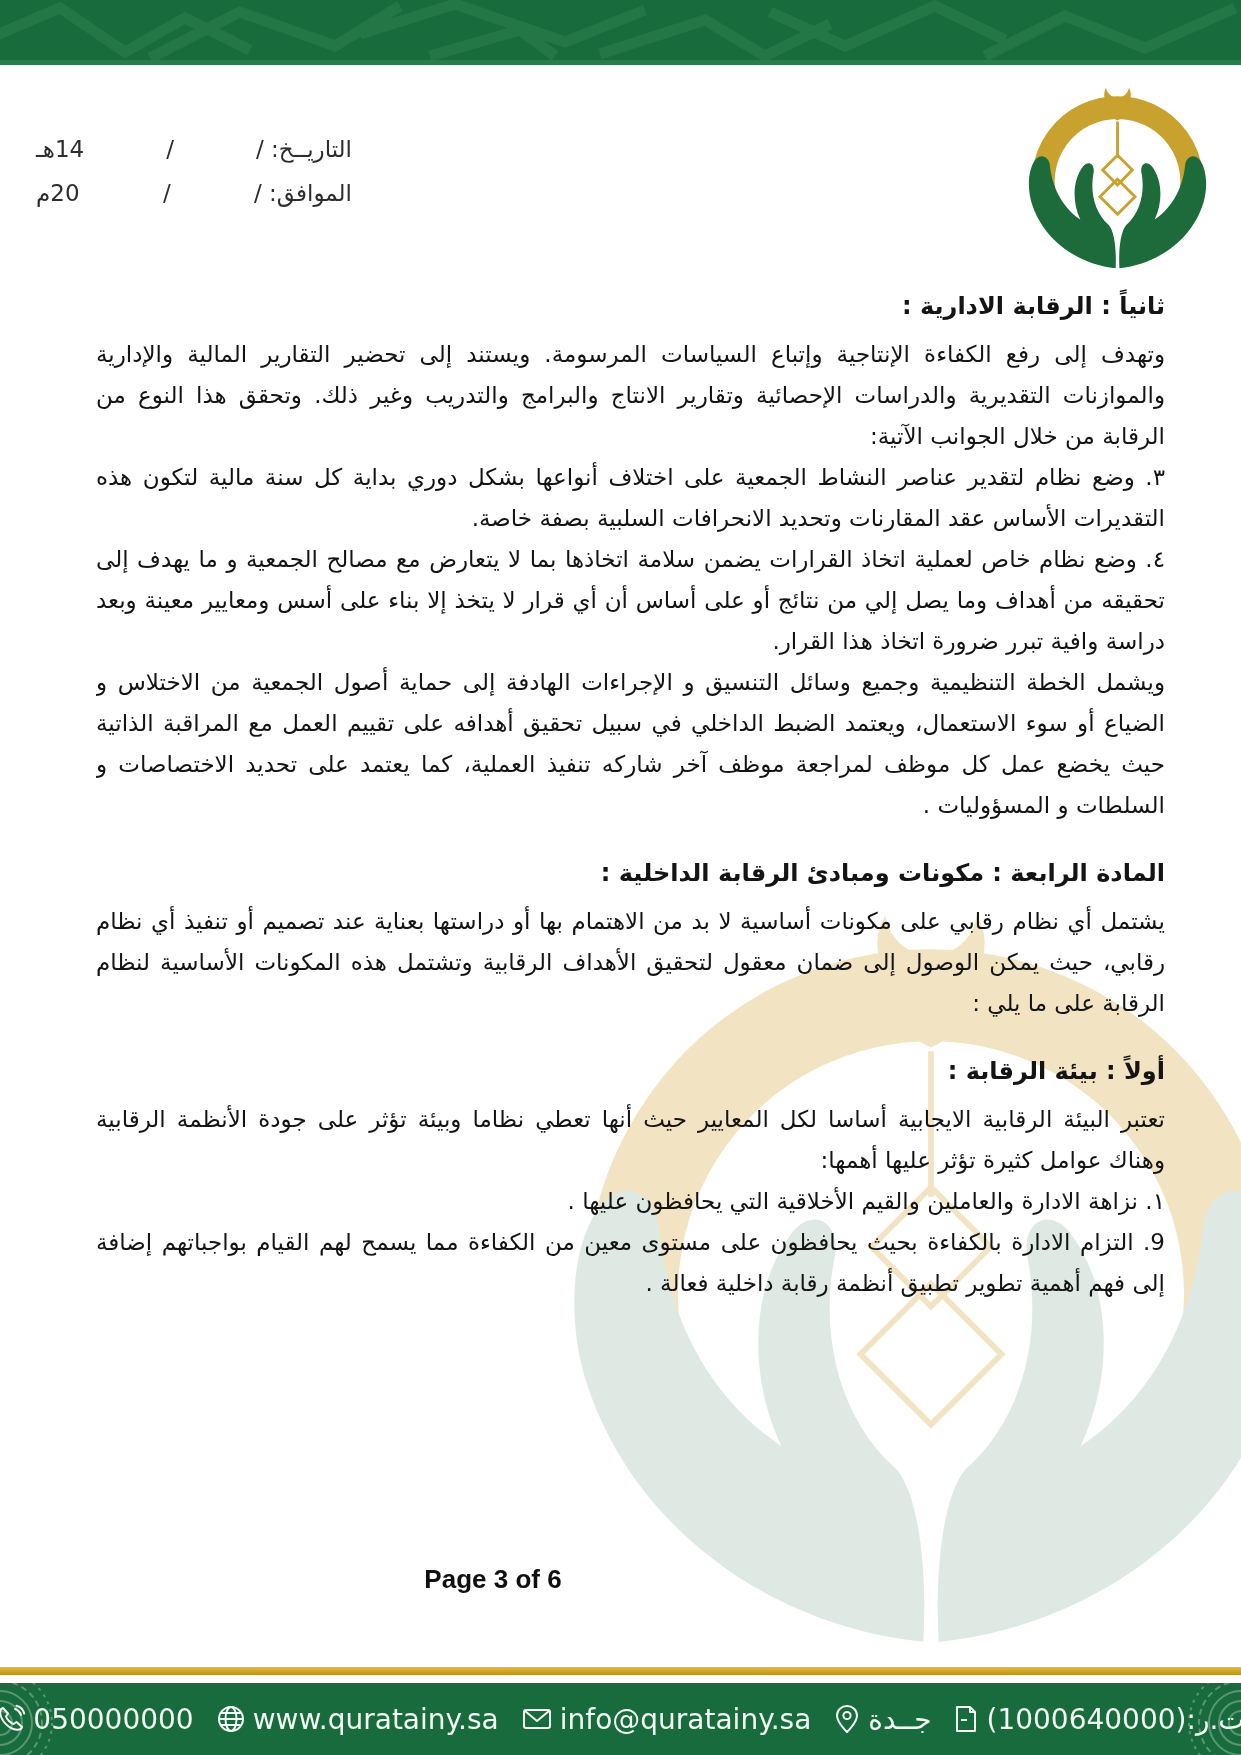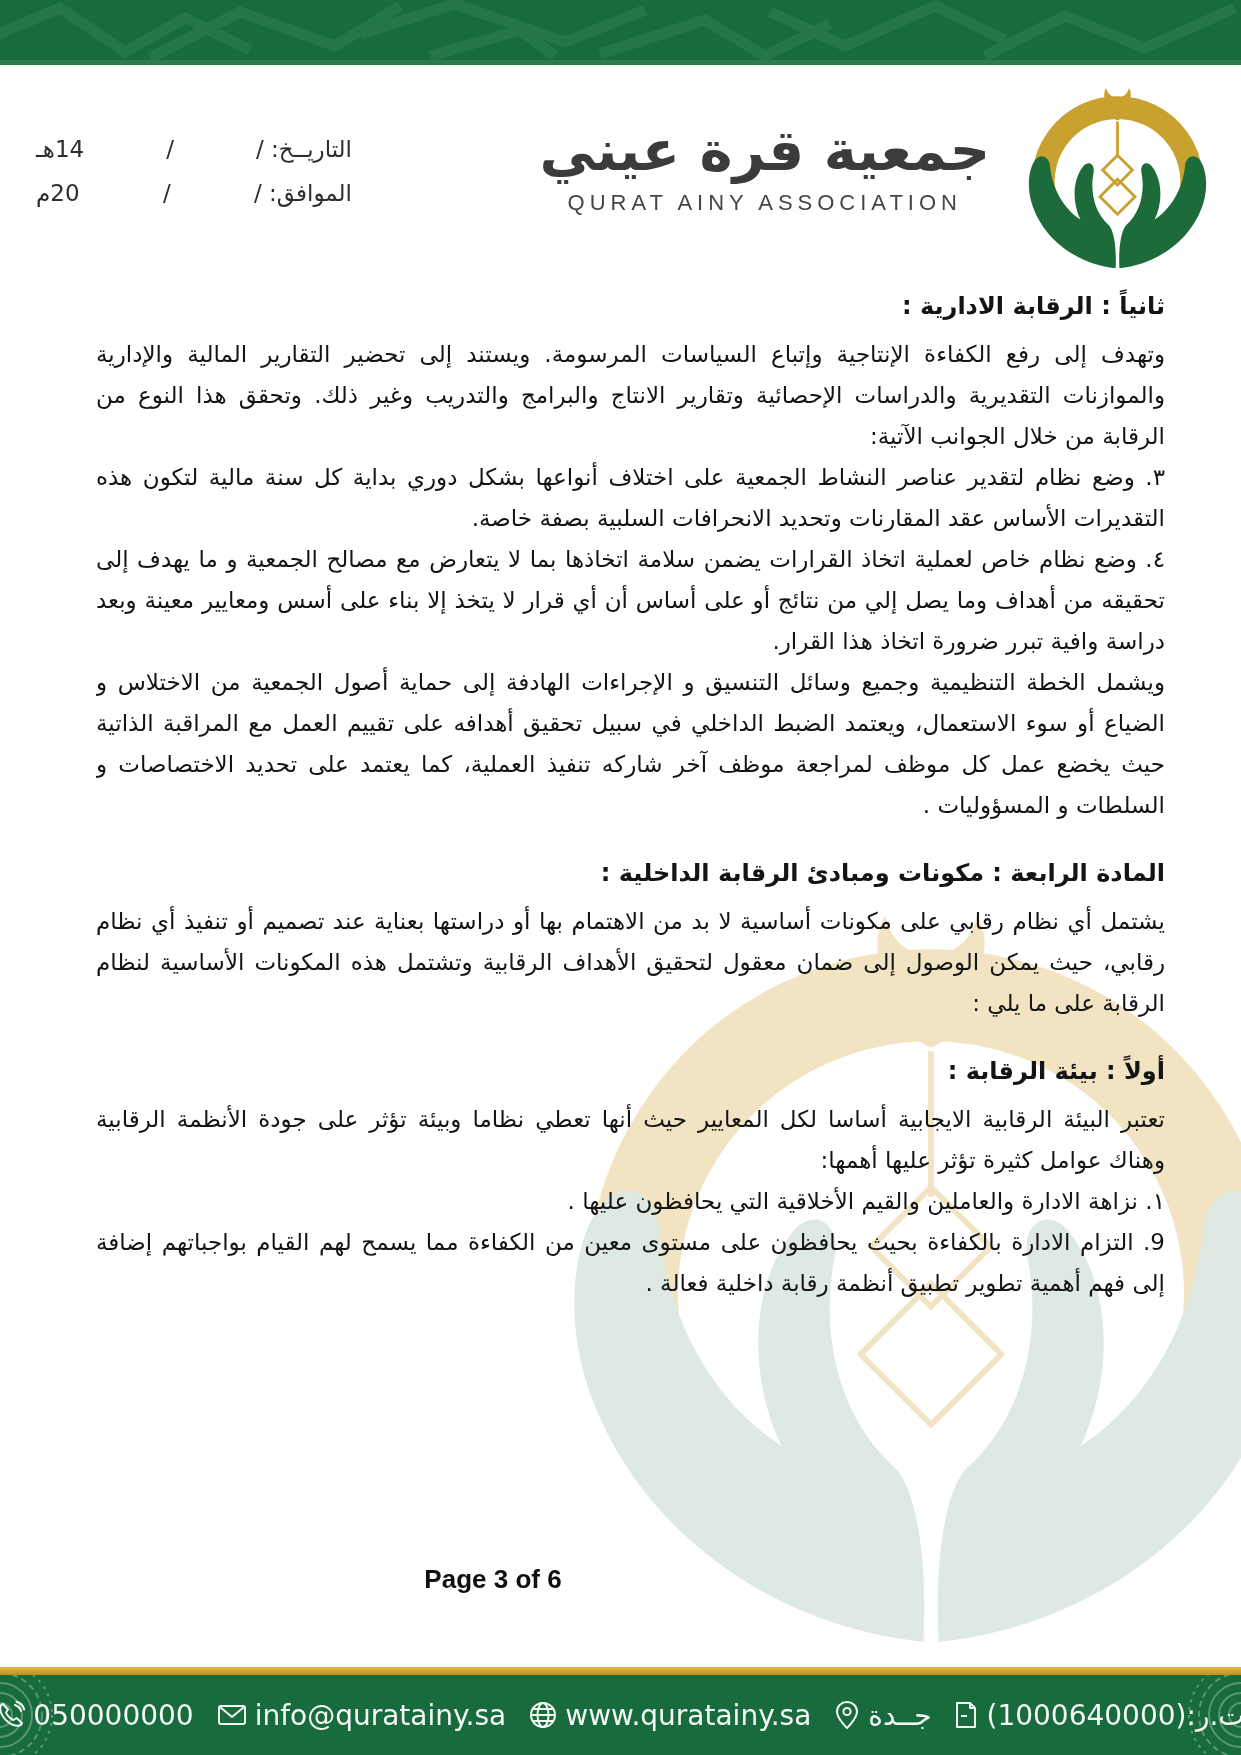--- a/index.html
+++ b/index.html
@@ -60,21 +60,21 @@
     position:absolute; top:1564px; left:0; width:986px; text-align:center;
     font-size:26px; font-weight:700; z-index:1; color:#101010;
     font-family:"Liberation Sans","DejaVu Sans",sans-serif;
   }
   
   .footer-gold {
     position:absolute; left:0; bottom:80px; width:1241px; height:8px;
     background:linear-gradient(#e8b93d,#c28f1d); z-index:3;
   }
   .footer {
-    position:absolute; left:0; bottom:0; width:1241px; height:80px;
+    position:absolute; left:0; bottom:0; width:1241px; height:72px;
     background:#186b3c; z-index:3; overflow:hidden;
   }
   .footer-ornament { position:absolute; top:0; height:80px; opacity:.45; }
   .footer-ornament.left  { left:-34px; }
   .footer-ornament.right { right:-34px; }
   .footer-row {
     position:relative; display:flex; align-items:center; justify-content:center;
     gap:22px; height:100%; color:#f4f8f4; font-size:28px; direction:ltr;
     font-family:"DejaVu Sans", sans-serif;
   }
@@ -95,24 +95,20 @@
         <path d="M360,34 L455,4 L565,42 L645,10"></path>
         <path d="M600,54 L705,20 L765,56 L830,24"></path>
         <path d="M770,12 L845,46 L935,6 L1005,40"></path>
         <path d="M985,56 L1065,16 L1145,48 L1235,8"></path>
         <path d="M430,56 L520,30 L555,56"></path>
       </g>
     </svg>
   </div>
 
   <div class="header-brand">
-    <div class="brand-text">
-      <div class="brand-ar">جمعية قرة عيني</div>
-      <div class="brand-en">QURAT AINY ASSOCIATION</div>
-    </div>
     <div class="brand-mark">
       <svg width="235" height="200" viewBox="0 0 240 210">
 
         <circle cx="120" cy="24" r="14" class="logo-gold-fill"></circle>
         <circle cx="120" cy="15" r="12" fill="#ffffff"></circle>
 
         <path d="M120,29 C111,39 109,46 120,51 C131,46 129,39 120,29 Z" class="logo-gold-fill"></path>
 
         <path d="M46,140 A78,78 0 1 1 194,140" class="logo-gold-stroke" stroke-width="24"></path>
 
@@ -196,35 +192,35 @@
     <div class="footer-row">
       <span class="f-item">
         <svg width="30" height="30" viewBox="0 0 30 30" fill="none" stroke="#f4f8f4" stroke-width="2" stroke-linecap="round" stroke-linejoin="round">
           <path d="M7,4 C5,4.5 4,6.5 4.2,9 C5,17 13,25 21,25.8 C23.5,26 25.5,25 26,23 L20.5,18 L17.5,20 C14.5,19 11,15.5 10,12.5 L12,9.5 Z"></path>
           <path d="M19,5 C21.5,5.6 24.4,8.5 25,11"></path>
           <path d="M20.5,1.8 C24.5,2.8 27.2,5.5 28.2,9.5"></path>
         </svg>
         <span>050000000</span>
       </span>
       <span class="f-item">
-        <svg width="32" height="30" viewBox="0 0 32 30" fill="none" stroke="#f4f8f4" stroke-width="2" stroke-linejoin="round">
-          <rect x="3" y="6" width="26" height="18" rx="2"></rect>
-          <path d="M4,7 L16,17 L28,7"></path>
-        </svg>
-        <span>info@quratainy.sa</span>
-      </span>
-      <span class="f-item">
         <svg width="30" height="30" viewBox="0 0 30 30" fill="none" stroke="#f4f8f4" stroke-width="2">
           <circle cx="15" cy="15" r="12"></circle>
           <ellipse cx="15" cy="15" rx="5.5" ry="12"></ellipse>
           <path d="M3,15 L27,15 M4.6,9 L25.4,9 M4.6,21 L25.4,21"></path>
         </svg>
         <span>www.quratainy.sa</span>
       </span>
       <span class="f-item">
+        <svg width="32" height="30" viewBox="0 0 32 30" fill="none" stroke="#f4f8f4" stroke-width="2" stroke-linejoin="round">
+          <rect x="3" y="6" width="26" height="18" rx="2"></rect>
+          <path d="M4,7 L16,17 L28,7"></path>
+        </svg>
+        <span>info@quratainy.sa</span>
+      </span>
+      <span class="f-item">
         <svg width="28" height="30" viewBox="0 0 28 30" fill="none" stroke="#f4f8f4" stroke-width="2" stroke-linejoin="round">
           <path d="M14,28 C14,28 24,18.5 24,11.5 C24,6 19.5,2 14,2 C8.5,2 4,6 4,11.5 C4,18.5 14,28 14,28 Z"></path>
           <circle cx="14" cy="11.5" r="3.6"></circle>
         </svg>
         <span class="rtl-span">جــدة</span>
       </span>
       <span class="f-item">
         <svg width="26" height="30" viewBox="0 0 26 30" fill="none" stroke="#f4f8f4" stroke-width="2" stroke-linejoin="round">
           <path d="M4,3 L17,3 L22,8 L22,27 L4,27 Z"></path>
           <path d="M17,3 L17,8 L22,8"></path>

